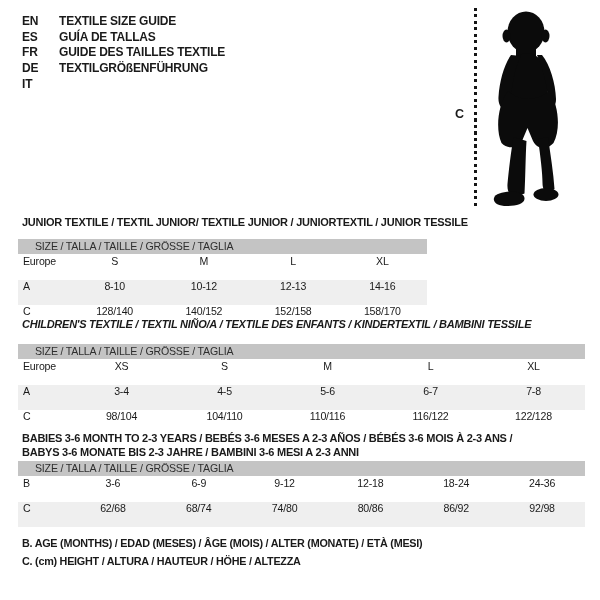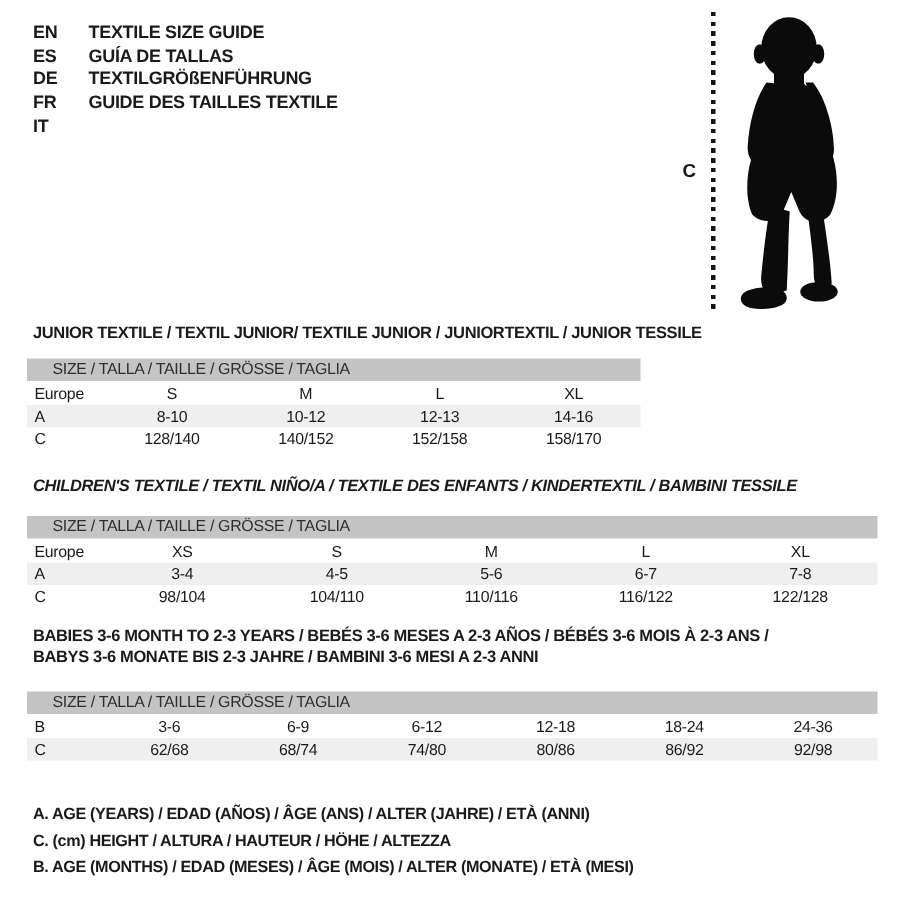--- a/index.html
+++ b/index.html
@@ -20,21 +20,21 @@
   .baby{position:absolute;left:478px;top:5px;width:100px;height:202px;}
   
   .section-title{position:absolute;left:22px;font-weight:bold;font-size:11px;letter-spacing:-0.25px;white-space:nowrap;line-height:13.5px;}
   .section-title.wrap{white-space:normal;width:512px;}
   
   .size-table{position:absolute;left:18px;}
   .thead{
     height:15px;line-height:15px;padding-left:17px;font-size:10.6px;color:#2e2e2e;
     letter-spacing:-0.2px;margin-bottom:1px;
   }
-  .trow{display:flex;height:15px;align-items:center;font-size:10.6px;letter-spacing:-0.2px;}
+  .trow{display:flex;height:25px;font-size:10.6px;letter-spacing:-0.2px;}
   .trow.alt{}
   .tlabel{width:52px;padding-left:5px;box-sizing:border-box;}
   .tcell{flex:1;text-align:center;}
   
   .notes{position:absolute;left:22px;top:535px;}
   .note-line{font-weight:bold;font-size:10.8px;letter-spacing:-0.25px;line-height:17.5px;white-space:nowrap;}
 </style>
 </head>
 <body>
 
@@ -43,26 +43,26 @@
   <div class="lang-block">
     <div class="lang-row">
       <span class="lang-code">EN</span>
       <span class="lang-label">TEXTILE SIZE GUIDE</span>
     </div>
     <div class="lang-row">
       <span class="lang-code">ES</span>
       <span class="lang-label">GUÍA DE TALLAS</span>
     </div>
     <div class="lang-row">
+      <span class="lang-code">FR</span>
+      <span class="lang-label">GUIDE DES TAILLES TEXTILE</span>
+    </div>
+    <div class="lang-row">
       <span class="lang-code">DE</span>
       <span class="lang-label">TEXTILGRÖßENFÜHRUNG</span>
-    </div>
-    <div class="lang-row">
-      <span class="lang-code">FR</span>
-      <span class="lang-label">GUIDE DES TAILLES TEXTILE</span>
     </div>
     <div class="lang-row">
       <span class="lang-code">IT</span>
     </div>
   </div>
 
   <div class="measure-line"></div>
   <div class="figure-label">C</div>
   <svg class="baby" viewBox="0 0 96 202" aria-hidden="true">
     <g fill="#0b0b0b">
@@ -140,44 +140,43 @@
           <div class="tlabel">C</div>
           <div class="tcell">98/104</div>
           <div class="tcell">104/110</div>
           <div class="tcell">110/116</div>
           <div class="tcell">116/122</div>
           <div class="tcell">122/128</div>
         </div>
       </div>
   </div>
 
-  <div class="section-title wrap" style="top:418px;">BABIES 3-6 MONTH TO 2-3 YEARS / BEBÉS 3-6 MESES A 2-3 AÑOS / BÉBÉS 3-6 MOIS À 2-3 ANS / BABYS 3-6 MONATE BIS 2-3 JAHRE / BAMBINI 3-6 MESI A 2-3 ANNI</div>
+  <div class="section-title wrap" style="top:432px;">BABIES 3-6 MONTH TO 2-3 YEARS / BEBÉS 3-6 MESES A 2-3 AÑOS / BÉBÉS 3-6 MOIS À 2-3 ANS / BABYS 3-6 MONATE BIS 2-3 JAHRE / BAMBINI 3-6 MESI A 2-3 ANNI</div>
   <div class="size-table" style="top:461px;width:567px;">
     <div class="thead" style="background: rgb(196, 196, 196);">SIZE / TALLA / TAILLE / GRÖSSE / TAGLIA</div>
     <div>
         <div class="trow">
           <div class="tlabel">B</div>
           <div class="tcell">3-6</div>
           <div class="tcell">6-9</div>
-          <div class="tcell">6-12</div>
+          <div class="tcell">9-12</div>
           <div class="tcell">12-18</div>
           <div class="tcell">18-24</div>
           <div class="tcell">24-36</div>
         </div>
         <div class="trow alt" style="background: rgb(239, 239, 239);">
           <div class="tlabel">C</div>
           <div class="tcell">62/68</div>
           <div class="tcell">68/74</div>
           <div class="tcell">74/80</div>
           <div class="tcell">80/86</div>
           <div class="tcell">86/92</div>
           <div class="tcell">92/98</div>
         </div>
       </div>
   </div>
 
   <div class="notes">
-    <div class="note-line">A. AGE (YEARS) / EDAD (AÑOS) / ÂGE (ANS) / ALTER (JAHRE) / ETÀ (ANNI)</div>
+    <div class="note-line">B. AGE (MONTHS) / EDAD (MESES) / ÂGE (MOIS) / ALTER (MONATE) / ETÀ (MESI)</div>
     <div class="note-line">C. (cm) HEIGHT / ALTURA / HAUTEUR / HÖHE / ALTEZZA</div>
-    <div class="note-line">B. AGE (MONTHS) / EDAD (MESES) / ÂGE (MOIS) / ALTER (MONATE) / ETÀ (MESI)</div>
   </div>
 
 </div>
 
 </body></html>

